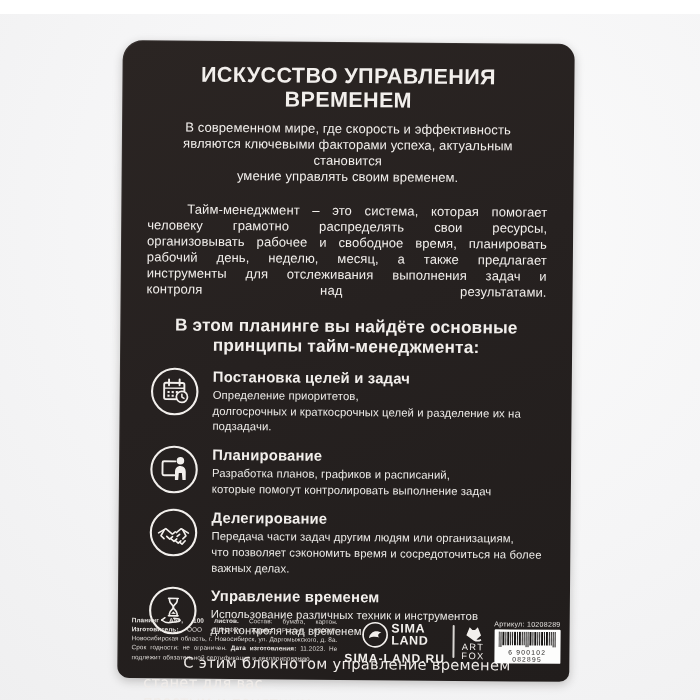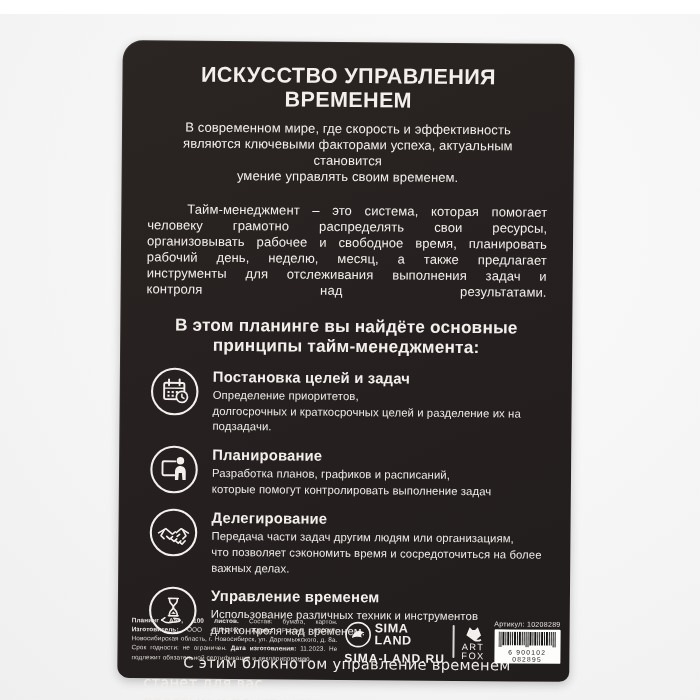--- a/index.html
+++ b/index.html
@@ -61,21 +61,21 @@
     position: absolute; left: 14px; right: 14px; bottom: 15px;
     display: flex; align-items: flex-start; gap: 7px;
   }
   .fineprint {
     width: 206px; flex: none;
     font-size: 6.4px; line-height: 1.43; text-align: justify;
     color: #dcd8d5; letter-spacing: 0.1px;
   }
   .fineprint .b { font-weight: 700; color: #eae7e4; }
 
-  .sima { flex: none; display: flex; flex-direction: column; margin-top: 4px; }
+  .sima { flex: none; display: flex; flex-direction: column; align-items: center; margin-top: 4px; }
   .sima-top { display: flex; align-items: center; gap: 3px; }
   .sima-top svg { display: block; }
   .sima-name { font-size: 12.5px; font-weight: 700; line-height: 0.92; letter-spacing: 0.6px; white-space: pre-line; }
   .sima-url { margin-top: 3px; font-size: 12px; font-weight: 700; letter-spacing: 1.05px; }
 
   .vdivider { flex: none; width: 2px; height: 33px; background: #d8d5d2; margin-top: 7px; border-radius: 1px; }
 
   .artfox { flex: none; display: flex; flex-direction: column; align-items: center; margin-top: 5px; }
   .artfox svg { display: block; }
   .artfox-name { margin-top: 1px; font-size: 9.3px; font-weight: 400; line-height: 0.95; letter-spacing: 1.4px; text-align: center; white-space: pre-line; }

